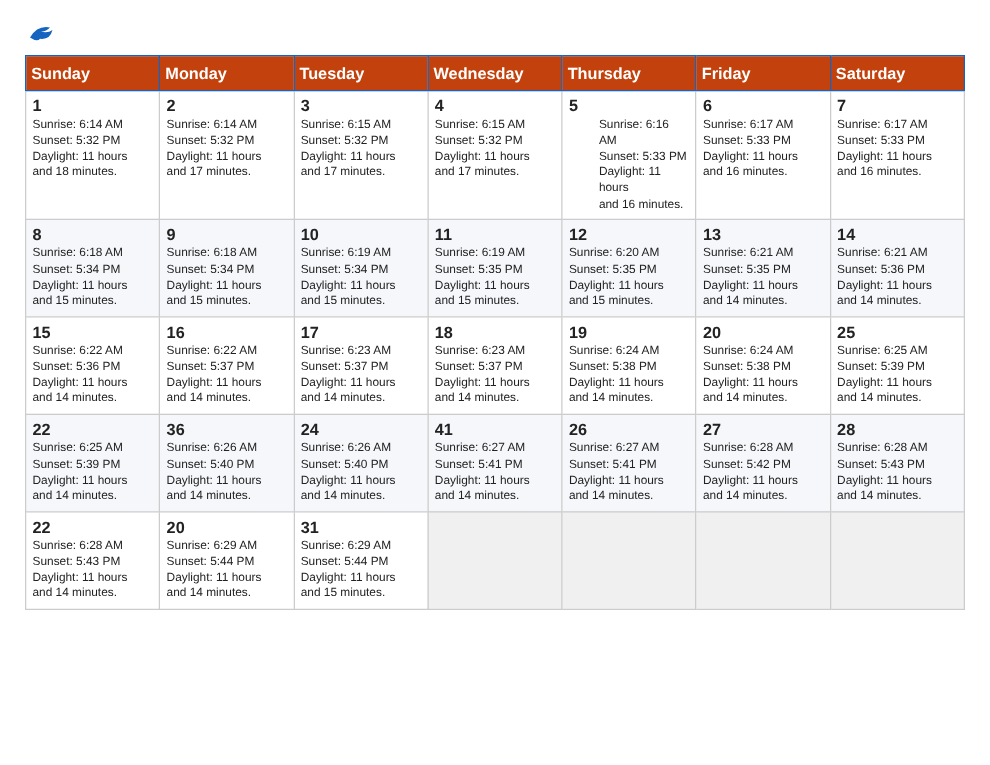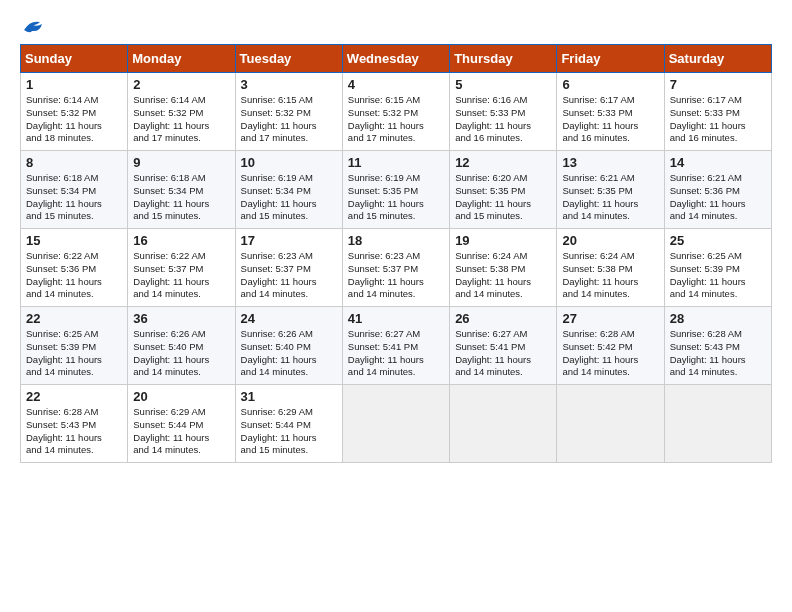--- a/index.html
+++ b/index.html
@@ -136,21 +136,21 @@
           </td>
           <td>
             <span class="day-num">4</span>
             <div class="day-info" style="white-space: pre-line;">Sunrise: 6:15 AM
 Sunset: 5:32 PM
 Daylight: 11 hours
 and 17 minutes.</div>
           </td>
           <td>
             <span class="day-num">5</span>
-            <div class="day-info" style="white-space: pre-line;">Sunrise: 6:16 AM
+            <div class="day-info" style="white-space: pre-line; margin-left: 24px;">Sunrise: 6:16 AM
 Sunset: 5:33 PM
 Daylight: 11 hours
 and 16 minutes.</div>
           </td>
           <td>
             <span class="day-num">6</span>
             <div class="day-info" style="white-space: pre-line;">Sunrise: 6:17 AM
 Sunset: 5:33 PM
 Daylight: 11 hours
 and 16 minutes.</div>

